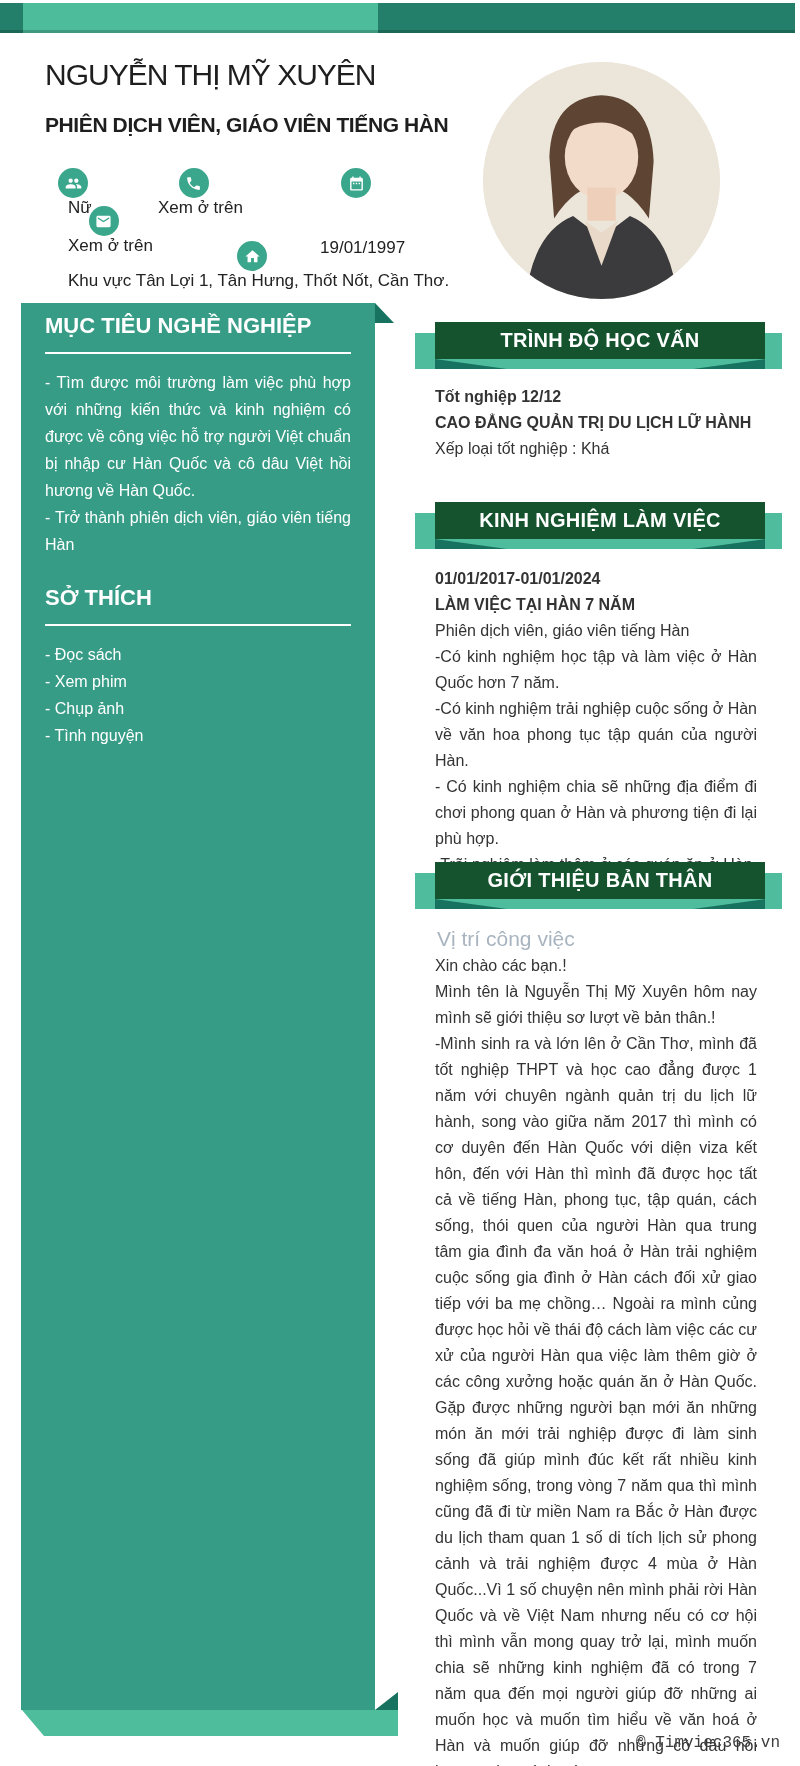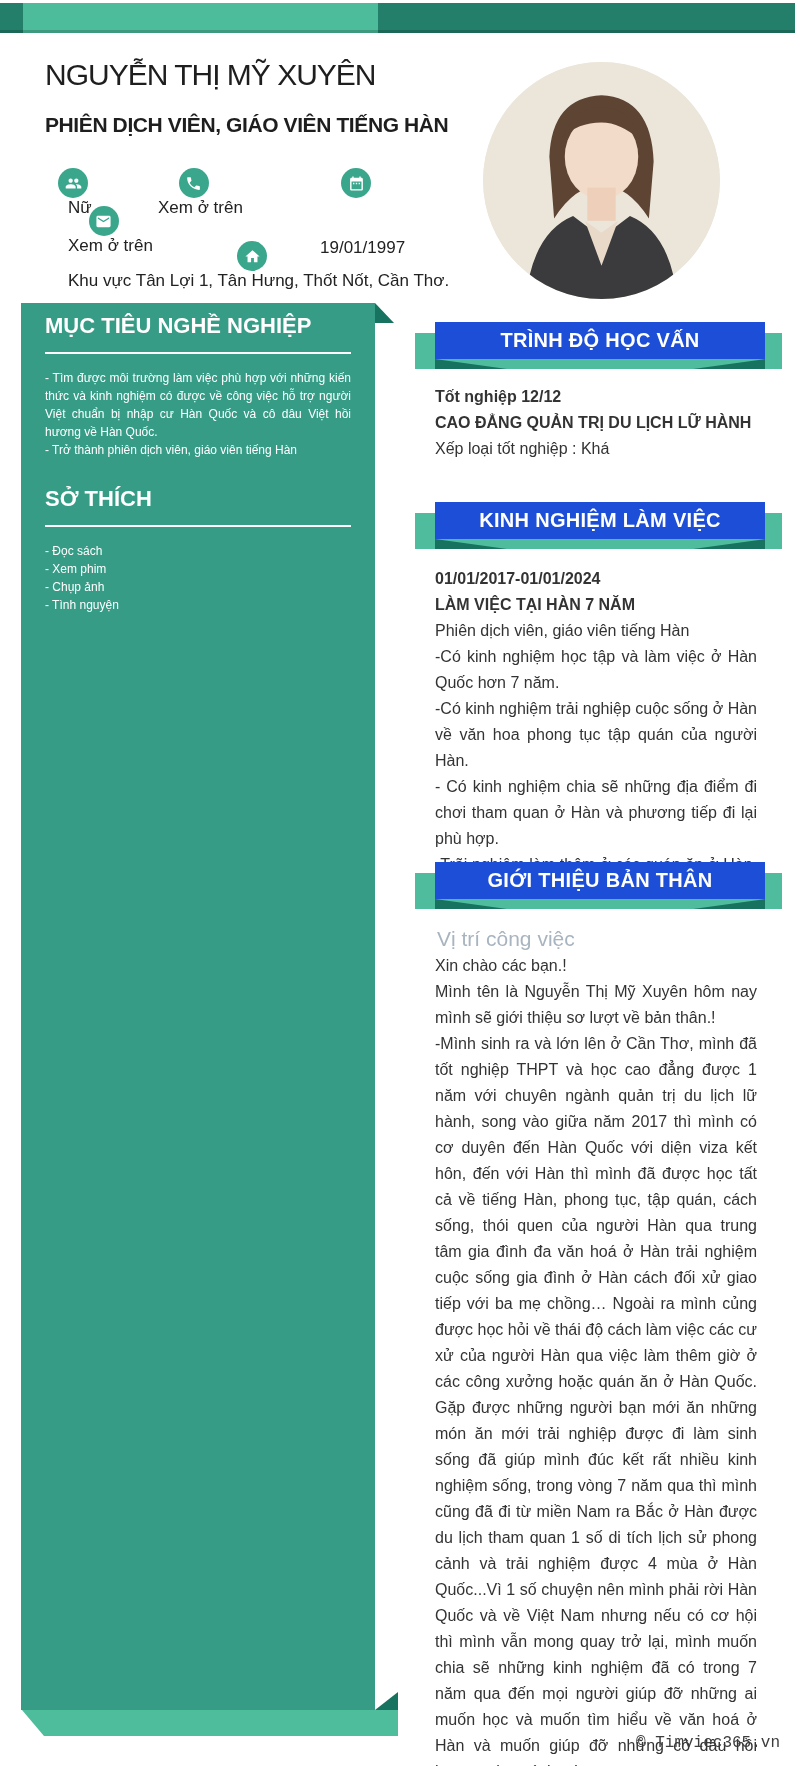--- a/index.html
+++ b/index.html
@@ -59,31 +59,31 @@
   }
   .side-fold-bottom {
     position:absolute; left:375px; top:1692px; width:23px; height:18px;
     background:#17735f; clip-path:polygon(100% 0,0 100%,100% 100%);
   }
   .side-h2 {
     font-size:22px; font-weight:700; color:#fff;
     padding-bottom:13px; border-bottom:2px solid #fff; margin-bottom:15px;
   }
   .side-section { margin-bottom:27px; }
-  .side-item { font-size:12px; line-height:18px; color:#fff; }
+  .side-item { font-size:16px; line-height:27px; color:#fff; }
   .justify { text-align:justify; }
 
   
   .ribbon { position:absolute; left:415px; width:367px; height:47px; }
   .ribbon-tails { position:absolute; left:0; right:0; top:11px; height:36px; background:#4fbd9d; }
   .ribbon-fold { position:absolute; top:37px; width:72px; height:10px; background:#17735f; }
   .fold-l { left:20px;  clip-path:polygon(0 0,100% 100%,0 100%); }
   .fold-r { right:17px; clip-path:polygon(100% 0,0 100%,100% 100%); }
   .ribbon-band {
-    position:absolute; left:20px; right:17px; top:0; height:37px; background:#1d4ed8;
+    position:absolute; left:20px; right:17px; top:0; height:37px; background:#14532d;
     display:flex; align-items:center; justify-content:center;
     color:#fff; font-size:20px; font-weight:700; letter-spacing:0.3px;
   }
   .rb-edu   { top:322px; }
   .rb-exp   { top:502px; }
   .rb-about { top:862px; }
 
   
   .col { position:absolute; left:435px; width:322px; font-size:16px; line-height:26px; color:#333; }
   .col p { margin:0; }
@@ -219,21 +219,21 @@
 </div>
 
 <div class="col exp-block">
   <p class="b">01/01/2017-01/01/2024</p>
   <p class="b">LÀM VIỆC TẠI HÀN 7 NĂM</p>
   <p>Phiên dịch viên, giáo viên tiếng Hàn</p>
   <div>
 
   <p class="justify">-Có kinh nghiệm học tập và làm việc ở Hàn Quốc hơn 7 năm.</p>
       <p class="justify">-Có kinh nghiệm trải nghiệp cuộc sống ở Hàn về văn hoa phong tục tập quán của người Hàn.</p>
-      <p class="justify">- Có kinh nghiệm chia sẽ những địa điểm đi chơi tham quan ở Hàn và phương tiếp đi lại phù hợp.</p>
+      <p class="justify">- Có kinh nghiệm chia sẽ những địa điểm đi chơi phong quan ở Hàn và phương tiện đi lại phù hợp.</p>
       <p class="justify">-Trãi nghiệm làm thêm ở các quán ăn ở Hàn, nấu được các món ăn cơ bản ở Hàn.</p>
     </div>
 </div>
 
 <div class="ribbon rb-about">
   <div class="ribbon-tails"></div>
   <div class="ribbon-fold fold-l"></div>
   <div class="ribbon-fold fold-r"></div>
   <div class="ribbon-band">GIỚI THIỆU BẢN THÂN</div>
 </div>

